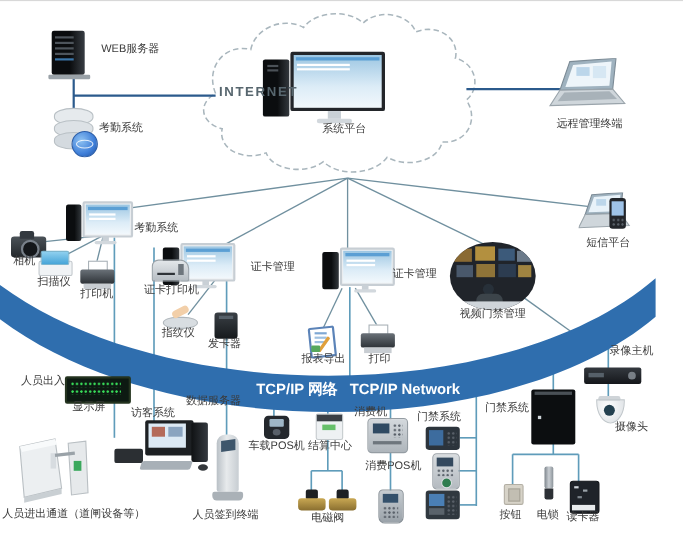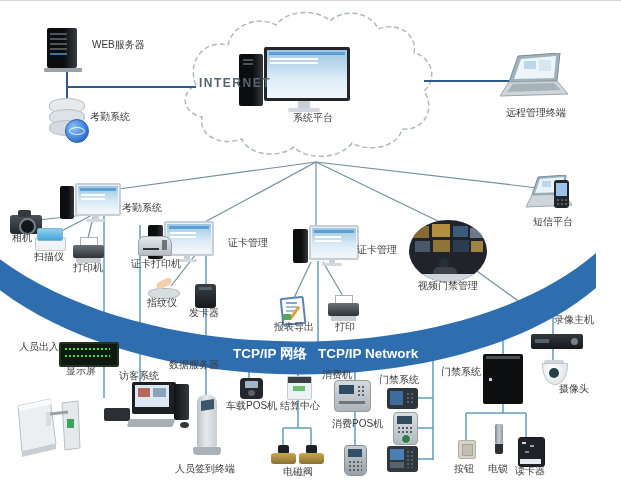--- a/index.html
+++ b/index.html
@@ -264,20 +264,21 @@
     <svg width="86" height="70" viewBox="0 0 86 70">
       <polygon points="8,14 40,7 46,52 12,60" fill="#eceff1" stroke="#b9bfc3" stroke-width="1"></polygon>
       <polygon points="8,14 40,7 42,12 10,19" fill="#f8fafb"></polygon>
       <polygon points="12,60 46,52 46,57 12,65" fill="#c9cfd3"></polygon>
       <rect x="36" y="20" width="5" height="14" fill="#d7dce0"></rect>
       <polygon points="52,11 68,9 70,56 55,58" fill="#e6e9eb" stroke="#b9bfc3" stroke-width="1"></polygon>
       <rect x="57" y="27" width="7" height="9" fill="#3aa85c"></rect>
       <line x1="40" y1="22" x2="58" y2="20" stroke="#9aa2a8" stroke-width="3"></line>
     </svg>
   </div>
+  <div class="lbl" style="left:2px;top:461px">人员进出通道（道闸设备等）</div>
 
   <div class="node" style="left:191px;top:394px;width:32px;height:62px">
     <div class="a" style="left:6px;top:0;width:20px;height:52px;background:linear-gradient(90deg,#b9c0c6,#e7eaec 45%,#c7cdd2);border-radius:8px 8px 2px 2px"></div>
     <div class="a" style="left:10px;top:5px;width:13px;height:10px;background:#3e566b;transform:skewY(-8deg)"></div>
     <div class="a" style="left:2px;top:52px;width:28px;height:8px;background:#aab1b7;border-radius:2px 2px 4px 4px"></div>
   </div>
   <div class="lbl" style="left:175px;top:462px">人员签到终端</div>
 
   <div class="node" style="left:240px;top:377px;width:23px;height:21px;background:#24282d;border-radius:4px">
     <div class="a" style="left:5px;top:3px;width:13px;height:7px;background:#9fb6c6;border-radius:1px"></div>

